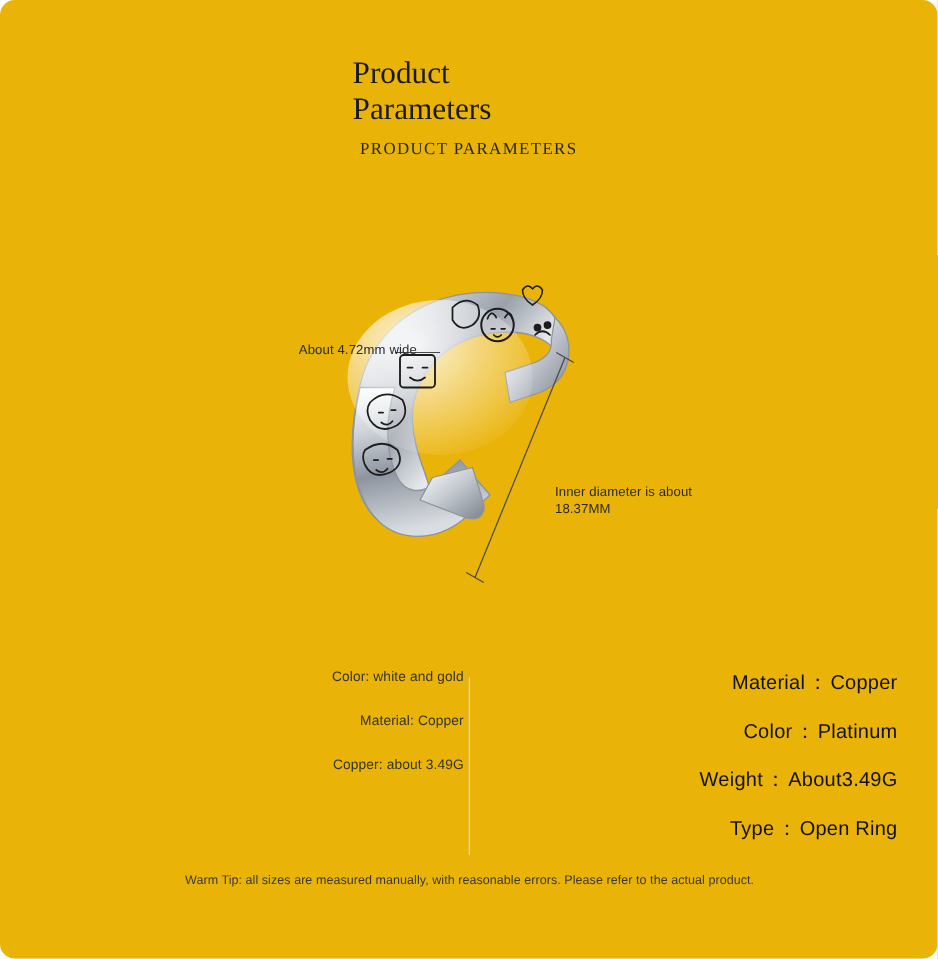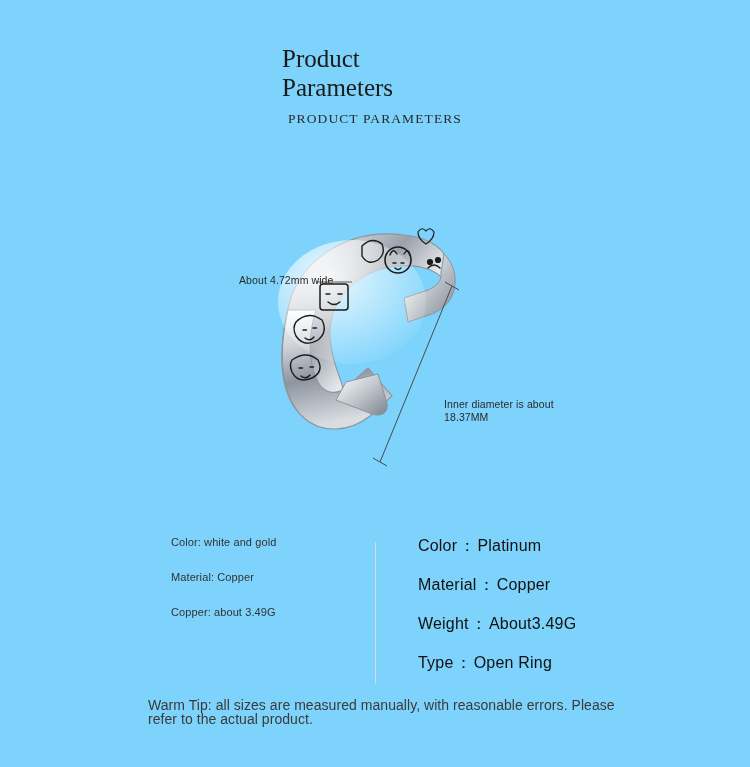--- a/index.html
+++ b/index.html
@@ -8,21 +8,22 @@
     width: 750px; height: 767px;
     background: #ffffff;
     font-family: "Liberation Sans", sans-serif;
     color: #222;
     overflow: hidden;
   }
   .page {
     position: relative;
     width: 750px;
     height: 767px;
-    background: #7dd3fc;
+    background: #eab308;
+    border-radius: 12px;
   }
 
   
   .header {
     position: absolute;
     top: 44px;
     left: 0;
     width: 750px;
     text-align: center;
   }
@@ -62,30 +63,30 @@
     line-height: 13px;
     letter-spacing: 0.1px;
     white-space: nowrap;
   }
   .label-width { top: 64px; left: 239px; }
   .label-inner {
     top: 178px; left: 444px;
     white-space: normal;
     width: 120px;
     line-height: 13px;
-    margin-top: 10px;
   }
 
   
   .specs {
     position: absolute;
     top: 536px;
     left: 0;
     width: 750px;
     height: 155px;
+    text-align: right;
   }
   .divider {
     position: absolute;
     top: 6px;
     left: 375px;
     width: 1px;
     height: 142px;
     background: #d9d9d9;
   }
   .spec-left {
@@ -120,21 +121,21 @@
   .spec-right .row.last { margin-bottom: 16px; }
   .spec-right .k { }
   .spec-right .sep { padding: 0 2px; }
 
   
   .footer {
     position: absolute;
     top: 698px;
     left: 148px;
     width: 484px;
-    font-size: 14px;
+    font-size: 10px;
     line-height: 14px;
     color: #3a3a3a;
     letter-spacing: 0.05px;
   }
 </style>
 </head>
 <body>
 
 <div class="page">
 
@@ -239,24 +240,24 @@
     <div class="divider"></div>
 
     <div class="spec-left">
       <div class="row">Color: white and gold</div>
       <div class="row">Material: Copper</div>
       <div class="row">Copper: about 3.49G</div>
     </div>
 
     <div class="spec-right">
       <div class="row">
+        <span class="k">Material</span><span class="sep">：</span><span class="v">Copper</span>
+      </div>
+      <div class="row">
         <span class="k">Color</span><span class="sep">：</span><span class="v">Platinum</span>
-      </div>
-      <div class="row">
-        <span class="k">Material</span><span class="sep">：</span><span class="v">Copper</span>
       </div>
       <div class="row">
         <span class="k">Weight</span><span class="sep">：</span><span class="v">About3.49G</span>
       </div>
       <div class="row last">
         <span class="k">Type</span><span class="sep">：</span><span class="v">Open Ring</span>
       </div>
     </div>
   </div>
 

